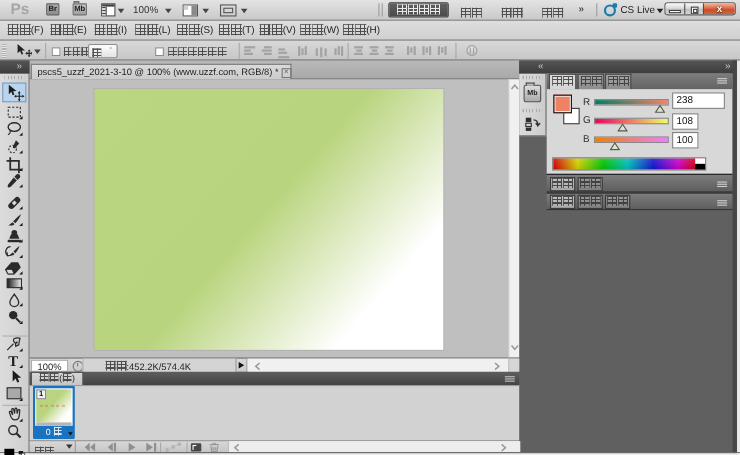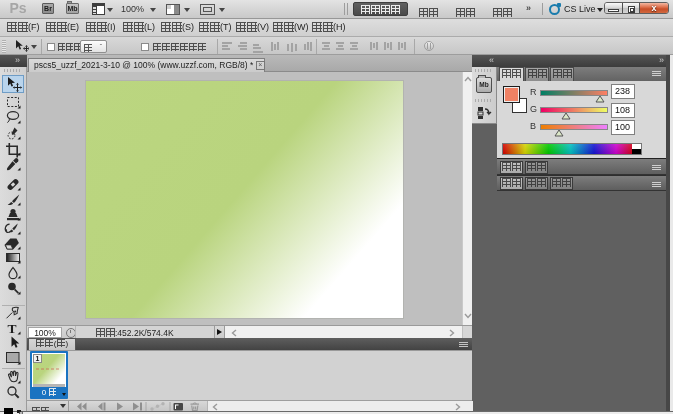--- a/index.html
+++ b/index.html
@@ -306,21 +306,21 @@
   </div>
 
   <div class="abs" style="left:15px;top:31px;width:15px;height:15px;background:#fff;border:1px solid #333;box-sizing:border-box;"></div>
   <div class="abs" style="left:6px;top:19px;width:17px;height:17px;background:#ef8164;border:1px solid #1c1c1c;box-shadow:0 0 0 1px #eee inset;box-sizing:border-box;"></div>
 
   <div class="abs" style="left:33px;top:20px;font-size:9px;color:#333;">R</div>
   <div class="abs" style="left:43px;top:23px;width:68px;height:6px;border:1px solid #888;box-sizing:border-box;background:linear-gradient(90deg,rgb(0,127,100),rgb(255,127,100));"></div>
   <svg class="abs" style="left:98px;top:28px;" width="10" height="8" viewBox="0 0 10 8">
         <path d="M5 1 L9 7 H1 Z" fill="#dce8c8" stroke="#555" stroke-width="1"></path>
       </svg>
-  <div class="abs" style="left:114px;top:17px;width:24px;height:15px;background:#fff;border:1px solid #808080;box-sizing:border-box;font-size:9px;color:#111;line-height:13px;padding-left:3px;">238</div>
+  <div class="abs" style="left:114px;top:17px;width:48px;height:15px;background:#fff;border:1px solid #808080;box-sizing:border-box;font-size:9px;color:#111;line-height:13px;padding-left:3px;">238</div>
   <div class="abs" style="left:33px;top:37px;font-size:9px;color:#333;">G</div>
   <div class="abs" style="left:43px;top:40px;width:68px;height:6px;border:1px solid #888;box-sizing:border-box;background:linear-gradient(90deg,rgb(238,0,100),rgb(238,255,100));"></div>
   <svg class="abs" style="left:64px;top:45px;" width="10" height="8" viewBox="0 0 10 8">
         <path d="M5 1 L9 7 H1 Z" fill="#dce8c8" stroke="#555" stroke-width="1"></path>
       </svg>
   <div class="abs" style="left:114px;top:36px;width:24px;height:15px;background:#fff;border:1px solid #808080;box-sizing:border-box;font-size:9px;color:#111;line-height:13px;padding-left:3px;">108</div>
   <div class="abs" style="left:33px;top:54px;font-size:9px;color:#333;">B</div>
   <div class="abs" style="left:43px;top:57px;width:68px;height:6px;border:1px solid #888;box-sizing:border-box;background:linear-gradient(90deg,rgb(238,127,0),rgb(238,127,255));"></div>
   <svg class="abs" style="left:57px;top:62px;" width="10" height="8" viewBox="0 0 10 8">
         <path d="M5 1 L9 7 H1 Z" fill="#dce8c8" stroke="#555" stroke-width="1"></path>

